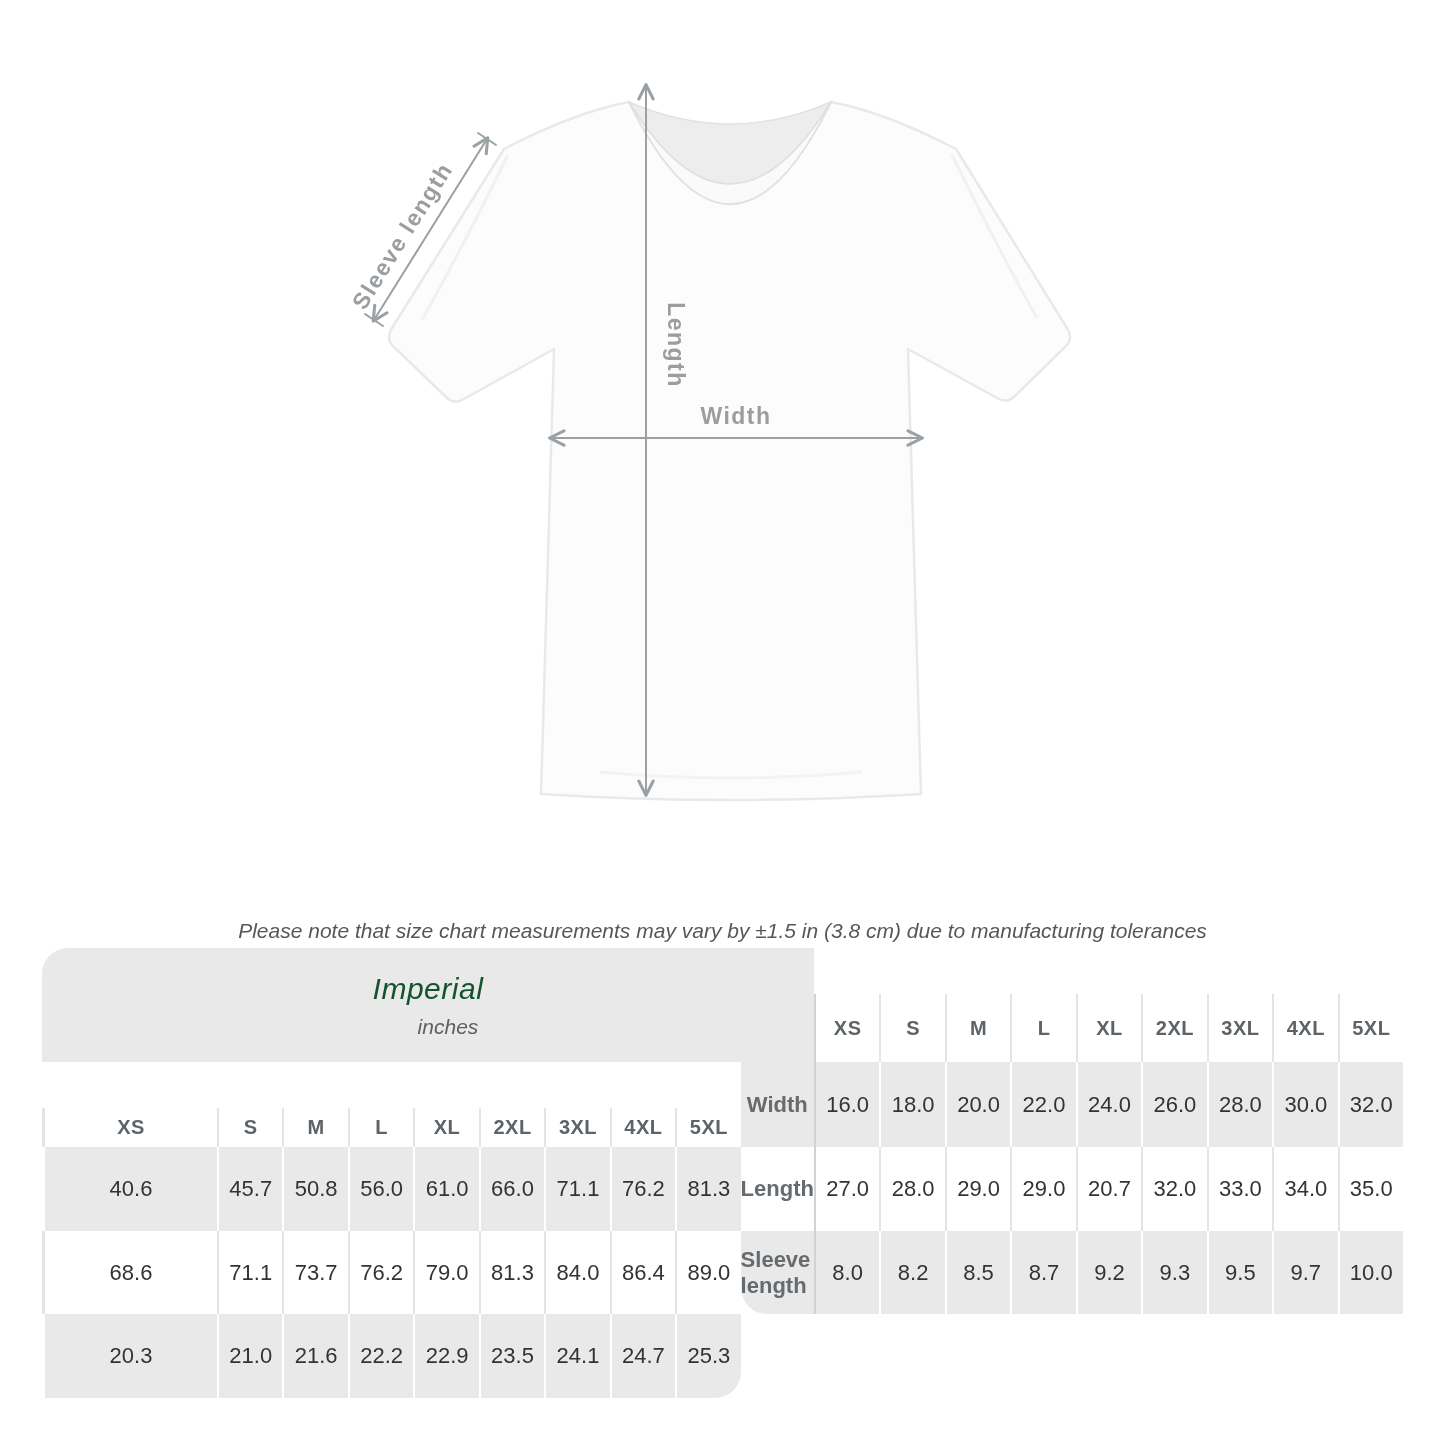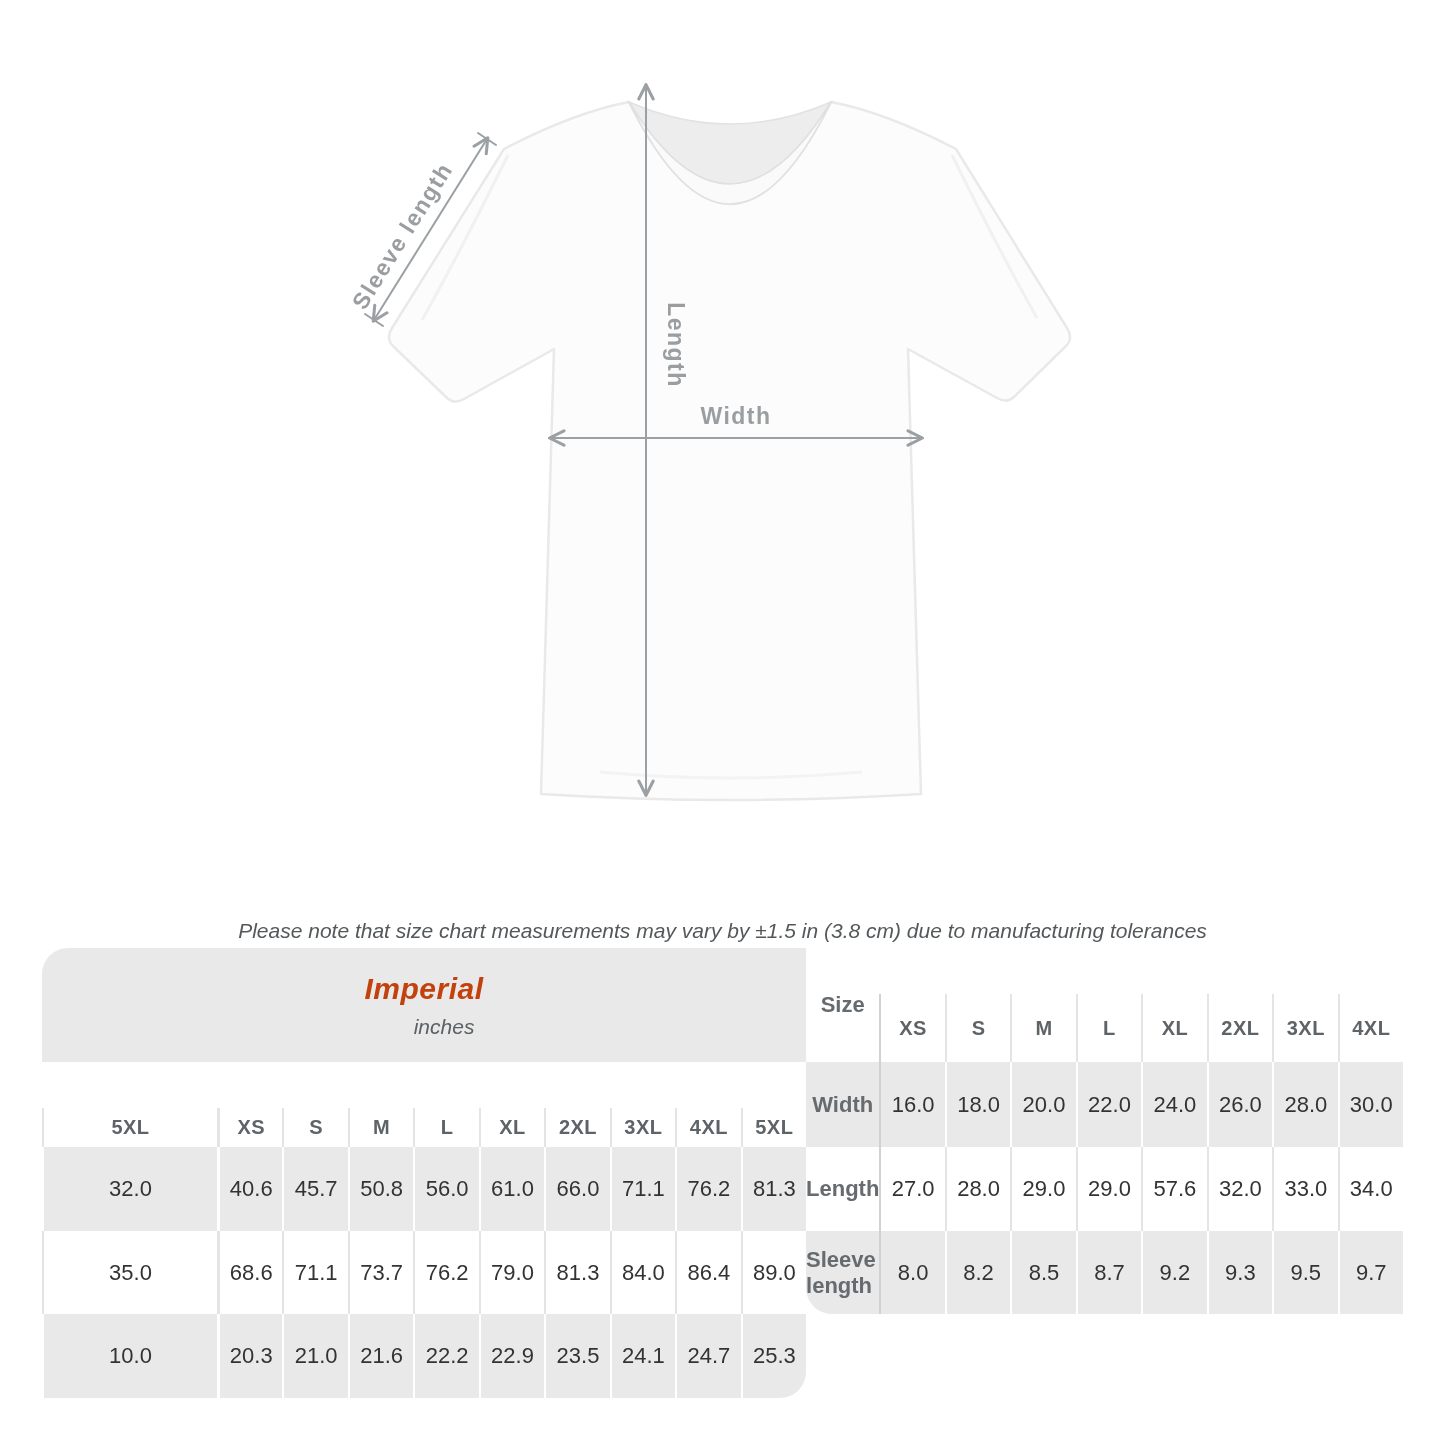--- a/index.html
+++ b/index.html
@@ -22,21 +22,21 @@
     position:absolute; top:948px; left:42px; width:1361px;
     display:grid;
     grid-template-columns:175px repeat(18, 1fr);
     grid-template-rows:114px 85px 84px 83px 84px;
   }
   .cell { display:flex; align-items:center; justify-content:center; }
   .g    { background:#e9e9e9; }
   .unit { flex-direction:column; }
   .unit-imp { grid-column:1/11; grid-row:1; border-top-left-radius:26px; }
   .unit-met { grid-column:11/20; grid-row:1; border-top-right-radius:26px; }
-  .unit-name { font-size:30px; font-weight:bold; font-style:italic; color:#c2410c; letter-spacing:0.5px; }
+  .unit-name { font-size:30px; font-weight:normal; font-style:italic; color:#14532d; letter-spacing:0.5px; }
   .unit-sub  { margin-top:9px; font-size:21px; font-style:italic; color:#5b6164;margin-left:40px; }
   .lbl { font-size:22px; font-weight:bold; color:#666b6f; }
   .hd  { font-size:20px; font-weight:bold; color:#5d6367; letter-spacing:0.5px;margin-top:46px; }
   .val { font-size:22px; color:#333333; }
   .sep1 { border-left:2px solid #d2d2d2; }
   .sepw { border-left:2px solid #e4e4e4; }
   .sepg { border-left:2px solid #ffffff; }
   .thick { border-left-width:3px; }
   .rbl { border-bottom-left-radius:26px; }
   .rbr { border-bottom-right-radius:26px; }
@@ -102,21 +102,20 @@
 
   <div class="page-note">Please note that size chart measurements may vary by ±1.5 in (3.8 cm) due to manufacturing tolerances</div>
 
   <div class="size-table">
 
     <div class="cell unit unit-imp g">
       <div class="unit-name">Imperial</div>
       <div class="unit-sub">inches</div>
     </div>
 
-    <div class="cell lbl">Size</div>
     <div class="cell hd sep1">XS</div>
     <div class="cell hd sepw">S</div>
     <div class="cell hd sepw">M</div>
     <div class="cell hd sepw">L</div>
     <div class="cell hd sepw">XL</div>
     <div class="cell hd sepw">2XL</div>
     <div class="cell hd sepw">3XL</div>
     <div class="cell hd sepw">4XL</div>
     <div class="cell hd sepw">5XL</div>
     <div class="cell hd sepw thick">XS</div>
@@ -147,21 +146,21 @@
     <div class="cell val g sepg">66.0</div>
     <div class="cell val g sepg">71.1</div>
     <div class="cell val g sepg">76.2</div>
     <div class="cell val g sepg">81.3</div>
 
     <div class="cell lbl">Length</div>
     <div class="cell val sep1">27.0</div>
     <div class="cell val sepw">28.0</div>
     <div class="cell val sepw">29.0</div>
     <div class="cell val sepw">29.0</div>
-    <div class="cell val sepw">57.6</div>
+    <div class="cell val sepw">20.7</div>
     <div class="cell val sepw">32.0</div>
     <div class="cell val sepw">33.0</div>
     <div class="cell val sepw">34.0</div>
     <div class="cell val sepw">35.0</div>
     <div class="cell val sepw thick">68.6</div>
     <div class="cell val sepw">71.1</div>
     <div class="cell val sepw">73.7</div>
     <div class="cell val sepw">76.2</div>
     <div class="cell val sepw">79.0</div>
     <div class="cell val sepw">81.3</div>

